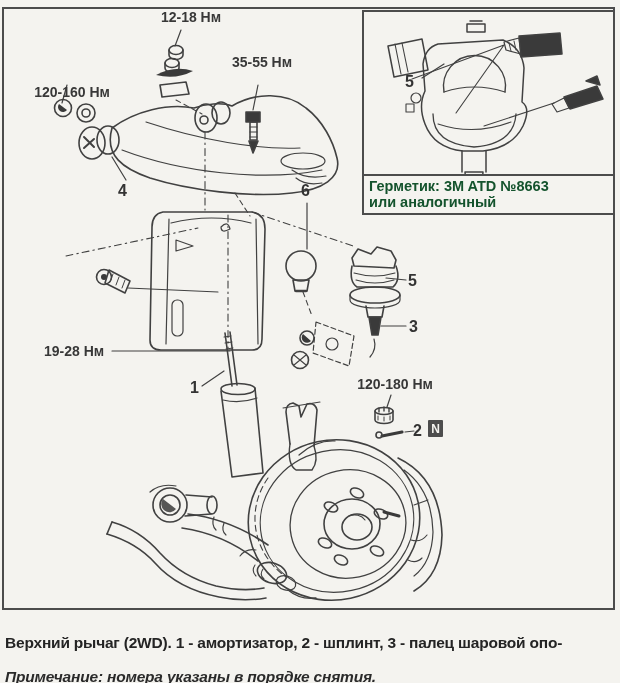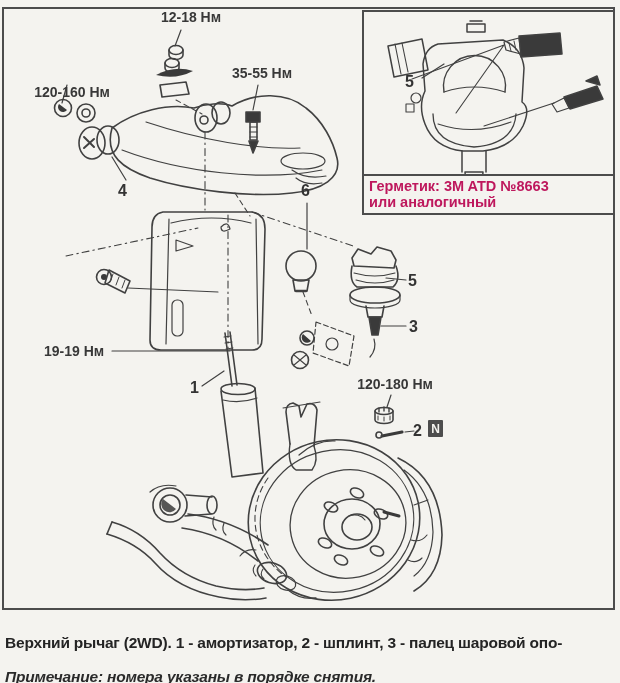--- a/index.html
+++ b/index.html
@@ -3,21 +3,21 @@
 <meta charset="utf-8">
 <style>
   html,body{margin:0;padding:0;background:#fff;}
   .page{position:relative;width:620px;height:683px;background:#f4f3ef;font-family:"Liberation Sans",sans-serif;overflow:hidden;}
   .stage{position:relative;width:620px;height:612px;}
   .frame{position:absolute;left:2px;top:7px;width:609px;height:599px;border:2px solid #4c4c4c;background:transparent;}
   .drawing{position:absolute;left:0;top:0;}
   .lbl{position:absolute;color:#383838;font-weight:600;font-size:14px;letter-spacing:0;white-space:nowrap;text-align:center;}
   .callout{position:absolute;color:#333;font-weight:700;font-size:16px;white-space:nowrap;}
   .inset{position:absolute;left:362px;top:10px;width:249px;height:201px;border:2px solid #4c4c4c;background:#f4f3ef;}
-  .inset-footer{position:absolute;left:0;bottom:0;width:100%;box-sizing:border-box;border-top:2px solid #4c4c4c;padding:2px 5px 3px 5px;font-weight:700;font-size:14.5px;line-height:16px;color:#be185d;}
+  .inset-footer{position:absolute;left:0;bottom:0;width:100%;box-sizing:border-box;border-top:2px solid #4c4c4c;padding:2px 5px 3px 5px;font-weight:700;font-size:14.5px;line-height:16px;color:#14532d;}
   .nbadge{position:absolute;left:428px;top:420px;width:15px;height:17px;background:#4d4d4d;color:#f4f3ef;font-weight:700;font-size:12px;display:flex;align-items:center;justify-content:center;border-radius:1px;}
   .caption{padding:5px 5px 0 5px;color:#242424;}
   .cap-line{font-weight:700;font-size:15.5px;line-height:21px;white-space:nowrap;letter-spacing:-0.2px;margin-top:15px;}
   .note{margin-top:15px;font-weight:700;font-style:italic;font-size:15.5px;letter-spacing:-0.2px;color:#2a2a2a;white-space:nowrap;}
   .note .u{text-decoration:underline;}
   svg{display:block;}
 </style>
 </head>
 <body>
 
@@ -240,22 +240,22 @@
         </g>
       </svg>
       <div class="inset-footer">
         <div>Герметик: 3M ATD №8663</div>
         <div>или аналогичный</div>
       </div>
     </div>
 
     <div class="lbl" style="left:146px;top:9px;width:90px;">12-18 Нм</div>
     <div class="lbl" style="left:28px;top:84px;width:88px;">120-160 Нм</div>
-    <div class="lbl" style="left:222px;top:65px;width:80px;">35-55 Нм</div>
-    <div class="lbl" style="left:44px;top:343px;width:72px;text-align:left;">19-19 Нм</div>
+    <div class="lbl" style="left:222px;top:54px;width:80px;">35-55 Нм</div>
+    <div class="lbl" style="left:44px;top:343px;width:72px;text-align:left;">19-28 Нм</div>
     <div class="lbl" style="left:350px;top:376px;width:90px;">120-180 Нм</div>
 
     <div class="callout" style="left:190px;top:379px;">1</div>
     <div class="callout" style="left:413px;top:422px;">2</div>
     <div class="callout" style="left:409px;top:318px;">3</div>
     <div class="callout" style="left:118px;top:182px;">4</div>
     <div class="callout" style="left:408px;top:272px;">5</div>
     <div class="callout" style="left:301px;top:182px;">6</div>
     <div class="callout" style="left:405px;top:73px;">5</div>
 

